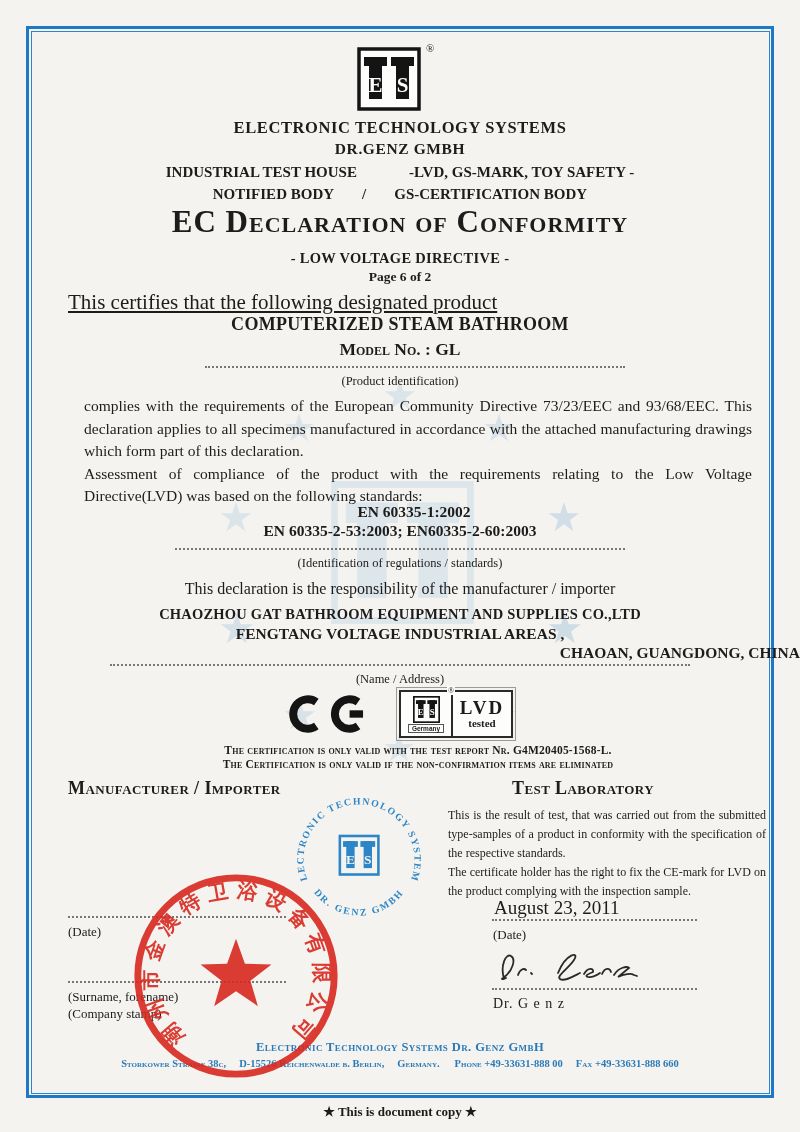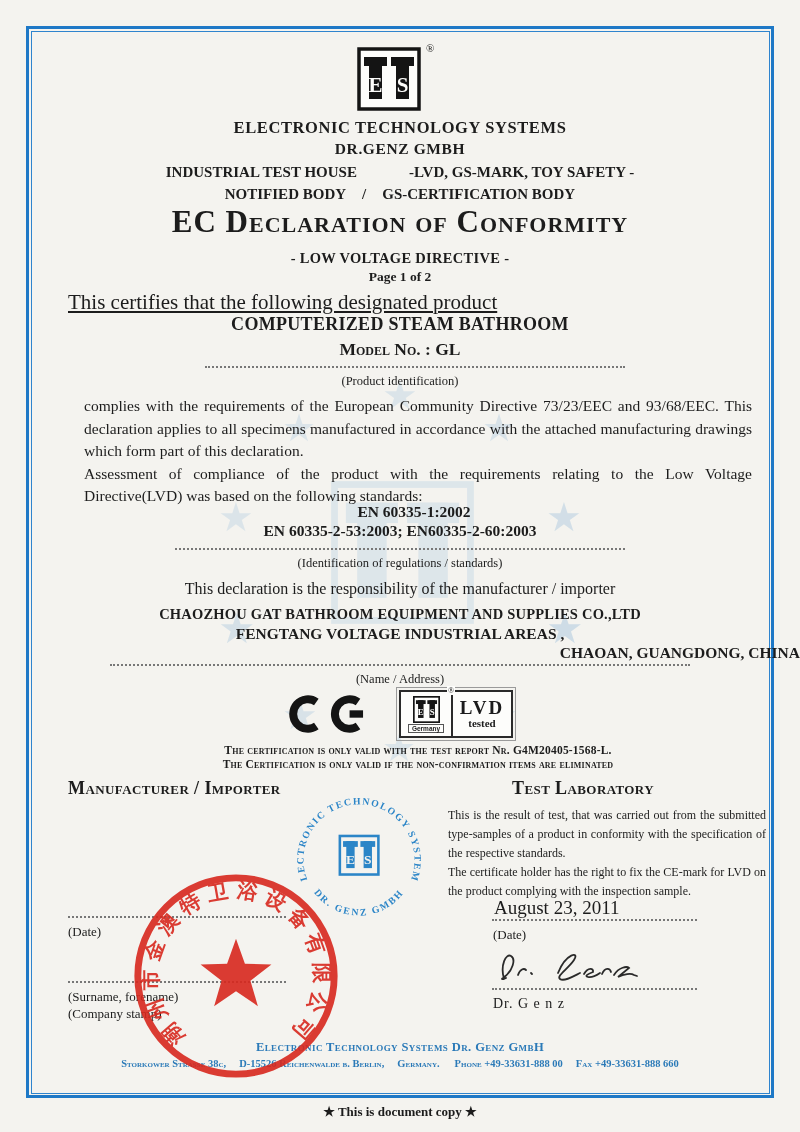--- a/index.html
+++ b/index.html
@@ -23,21 +23,21 @@
   
   .watermark { position:absolute; inset:0; z-index:0; }
   .wm-star { position:absolute; font-family:"DejaVu Sans", sans-serif; color:#4d90c8; }
   .wm-logo { position:absolute; opacity:0.10; }
 
   
   .org-name { top:118px; font-size:16.5px; letter-spacing:.6px; }
   .org-sub  { top:140px; font-size:15.5px; letter-spacing:.6px; }
   .accredited-row { top:164px; left:0; right:0; display:flex; justify-content:center; gap:52px;
                     font-size:15px; font-weight:bold; }
-  .notified-row { top:186px; left:0; right:0; display:flex; justify-content:center; gap:16px;
+  .notified-row { top:186px; left:0; right:0; display:flex; justify-content:center; gap:28px;
                   font-size:15px; font-weight:bold; }
   .title-main { top:204px; font-size:31px; letter-spacing:1px; }
   .directive  { top:250px; font-size:14.5px; letter-spacing:.3px; }
   .page-note  { top:269px; font-size:13.5px; }
 
   .intro { left:68px; top:290px; font-size:21px;text-decoration:underline; }
   .product-name { top:314px; font-size:18px; letter-spacing:.3px; }
   .model-line   { top:339px; font-size:17.5px; }
 
   .dotline { position:absolute; height:2px; border-bottom:2px dotted #777; }
@@ -129,21 +129,21 @@
     <span>-LVD, GS-MARK, TOY SAFETY -</span>
   </div>
   <div class="abs z2 notified-row">
     <span>NOTIFIED BODY</span>
     <span>/</span>
     <span>GS-CERTIFICATION BODY</span>
   </div>
 
   <div class="abs ctr z2 bold directive">- LOW VOLTAGE DIRECTIVE -</div>
   <div class="abs ctr z2 bold sc title-main">EC Declaration of Conformity</div>
-  <div class="abs ctr z2 bold page-note">Page 1 of 2</div>
+  <div class="abs ctr z2 bold page-note">Page 6 of 2</div>
 
   <div class="abs z2 intro">This certifies that the following designated product</div>
   <div class="abs ctr z2 bold product-name">COMPUTERIZED STEAM BATHROOM</div>
   <div class="abs ctr z2 bold sc model-line">Model No. : GL</div>
   <div class="dotline z2" style="left:205px;top:366px;width:420px"></div>
   <div class="abs ctr z2 caption" style="top:374px">(Product identification)</div>
 
   <div class="abs z2 decl">
     <div>complies with the requirements of the European Community Directive 73/23/EEC and 93/68/EEC. This declaration applies to all specimens manufactured in accordance with the attached manufacturing drawings which form part of this declaration.</div>
     <div>Assessment of compliance of the product with the requirements relating to the Low Voltage Directive(LVD) was based on the following standards:</div>

